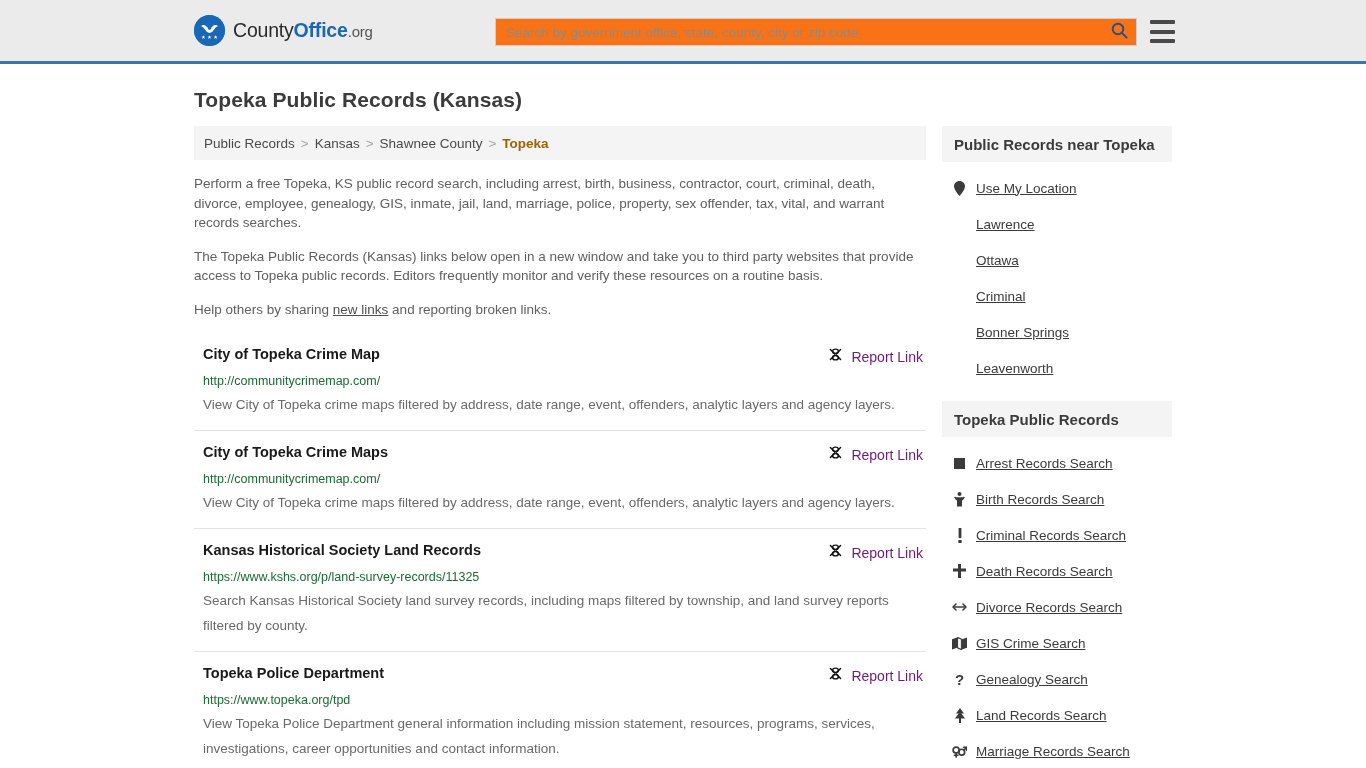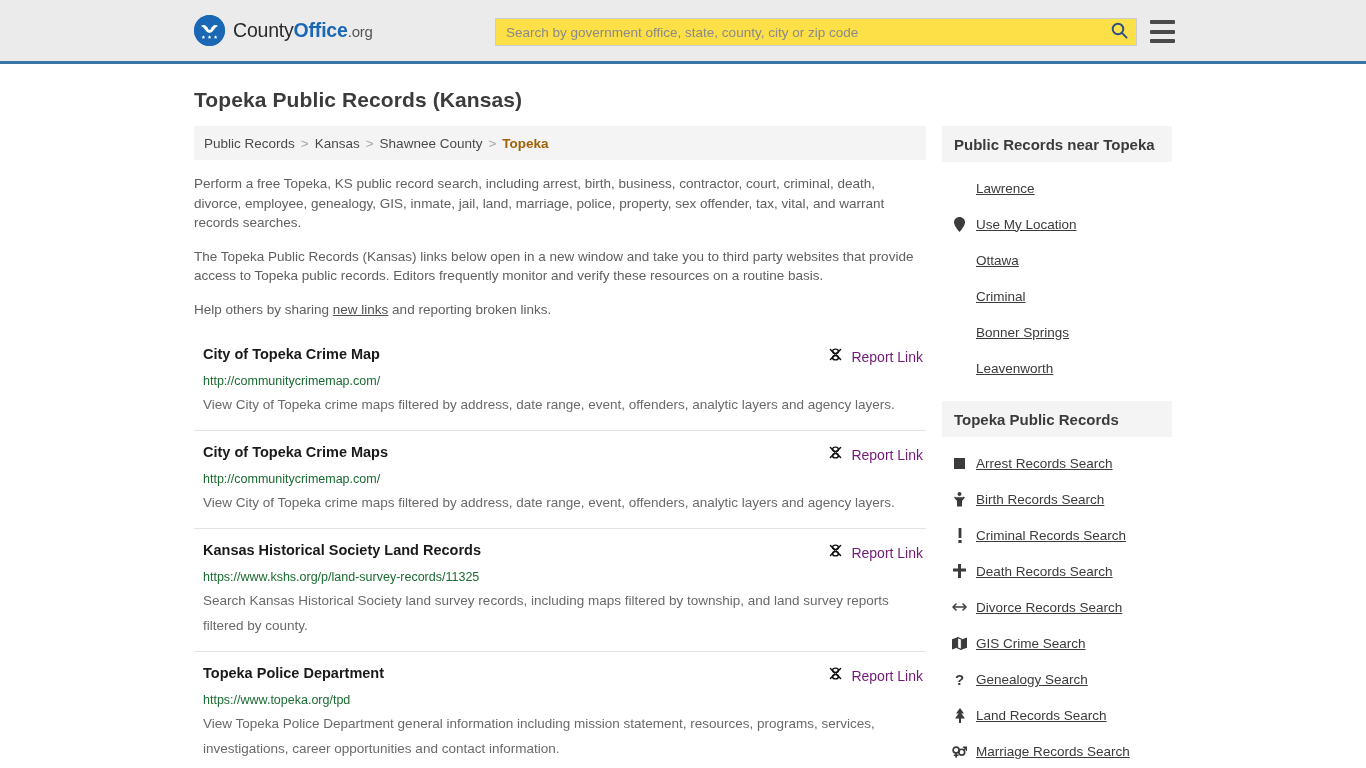--- a/index.html
+++ b/index.html
@@ -46,21 +46,21 @@
   .logo-text .b { color: #1967b5; font-weight: bold; }
   .logo-text .n { font-weight: normal; }
   .logo-text .org { font-size: 15px; color: #555; }
 
   .search-shell {
     position: absolute;
     left: 495px;
     top: 18px;
     width: 642px;
     height: 28px;
-    background: #fde047;
+    background: #f97316;
     border: 1px solid #cdcdcd;
     display: flex;
     align-items: flex-end;
   }
   .search-input {
     flex: 1;
     border: none;
     outline: none;
     height: 100%;
     padding: 0 8px 0 10px;
@@ -351,30 +351,30 @@
           </div>
         </div>
     </div>
 
     <div class="side-col">
 
       <div class="side-box">
         <div class="side-head">Public Records near Topeka</div>
         <div class="side-list" id="near-list">
             <div class="side-item">
+              <span class="side-ico">
+                <svg width="11" height="15" viewBox="0 0 11 15">
+                  <path d="M5.5 0C2.5 0 0 2.4 0 5.3 0 9.2 5.5 15 5.5 15S11 9.2 11 5.3C11 2.4 8.5 0 5.5 0z" fill="#3b3b3b"></path>
+                </svg>
+              </span>
+              <a>Use My Location</a>
+            </div>
+            <div class="side-item">
               <span class="side-ico"></span>
               <a>Lawrence</a>
-            </div>
-            <div class="side-item">
-              <span class="side-ico">
-                <svg width="11" height="15" viewBox="0 0 11 15">
-                  <path d="M5.5 0C2.5 0 0 2.4 0 5.3 0 9.2 5.5 15 5.5 15S11 9.2 11 5.3C11 2.4 8.5 0 5.5 0z" fill="#3b3b3b"></path>
-                </svg>
-              </span>
-              <a>Use My Location</a>
             </div>
             <div class="side-item">
               <span class="side-ico"></span>
               <a>Ottawa</a>
             </div>
             <div class="side-item">
               <span class="side-ico"></span>
               <a>Criminal</a>
             </div>
             <div class="side-item">

